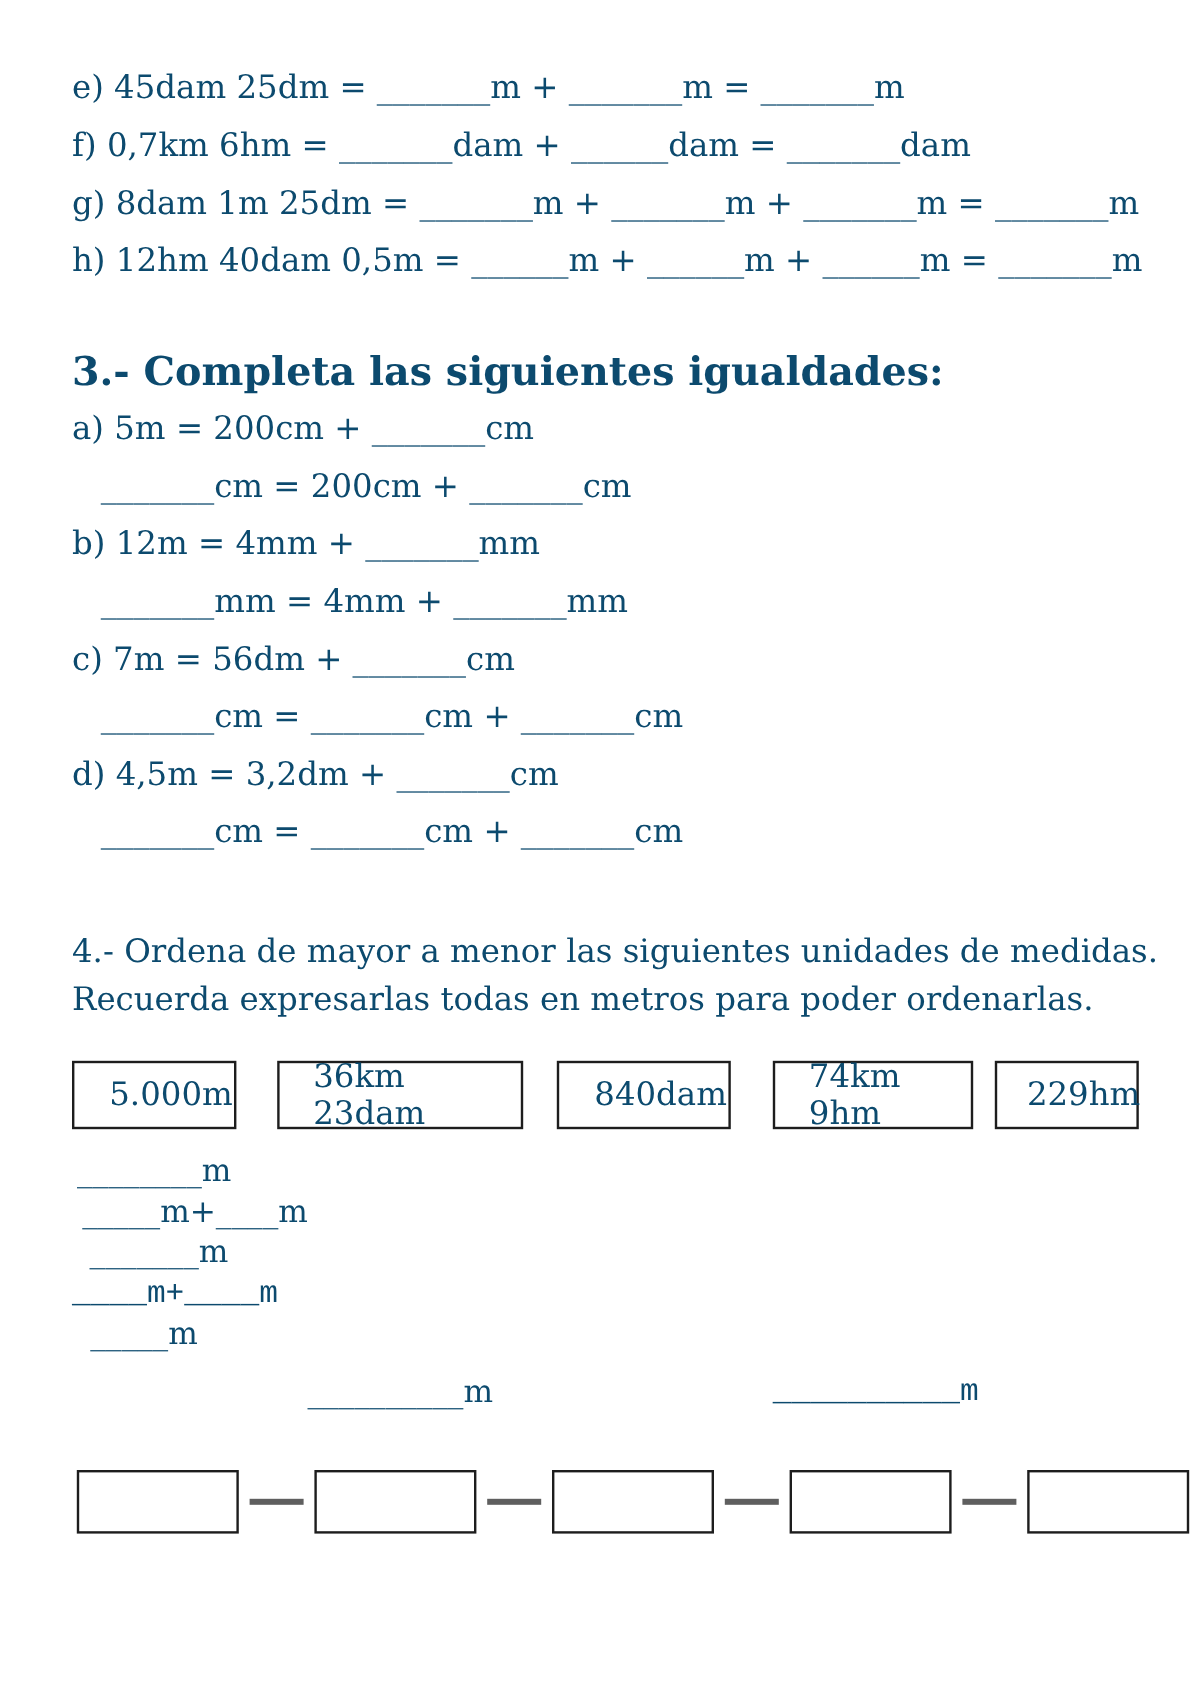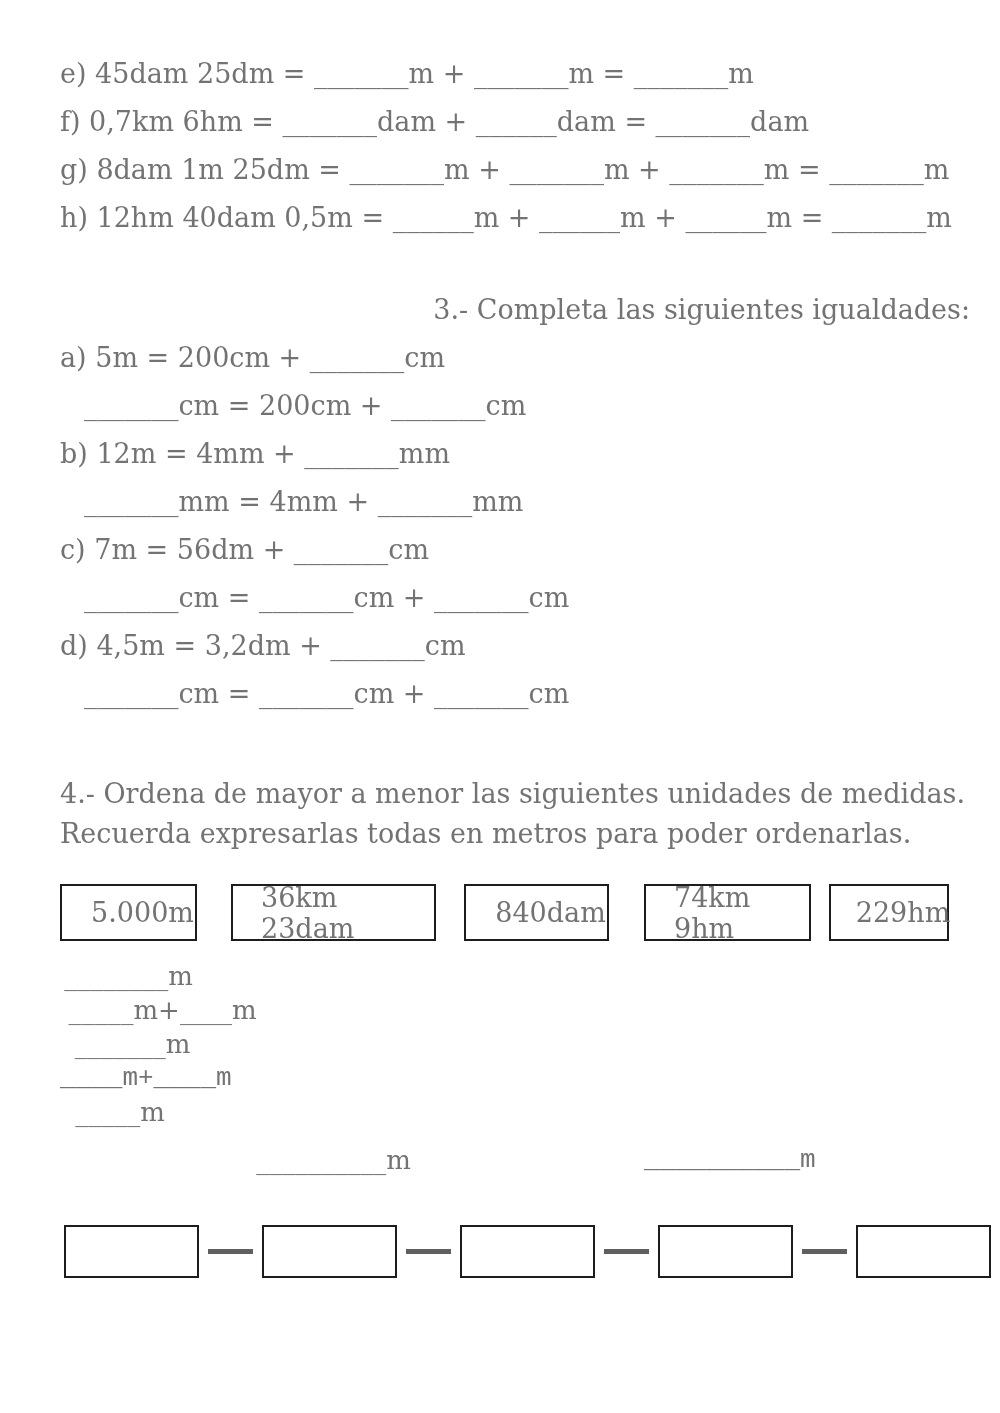--- a/index.html
+++ b/index.html
@@ -4,35 +4,34 @@
 <style>
   html, body { margin: 0; padding: 0; background: #ffffff; }
   .page {
     position: relative;
     width: 1000px;
     height: 1413px;
     box-sizing: border-box;
     background: #ffffff;
     padding: 50px 30px 0 60px;
     font-family: "DejaVu Serif", serif;
-    color: #737373;
+    color: #0c4a6e;
     overflow: hidden;
   }
   .line {
     font-size: 27px;
     line-height: 48px;
     white-space: pre;
   }
   .indent { padding-left: 24px; }
   .heading {
-    font-size: 27px;
+    font-size: 33px;
     line-height: 48px;
-    font-weight: normal;
+    font-weight: bold;
     margin: 0;
-    text-align: right;
   }
   .ex3-heading { margin-top: 44px; }
   .ex4-heading { margin-top: 56px; }
   .ex4-heading .hline { font-size: 27px; line-height: 40px; }
 
   .cards { display: flex; margin-top: 30px; }
   .card {
     box-sizing: border-box;
     border: 2px solid #1d1d1d;
     height: 57px;

